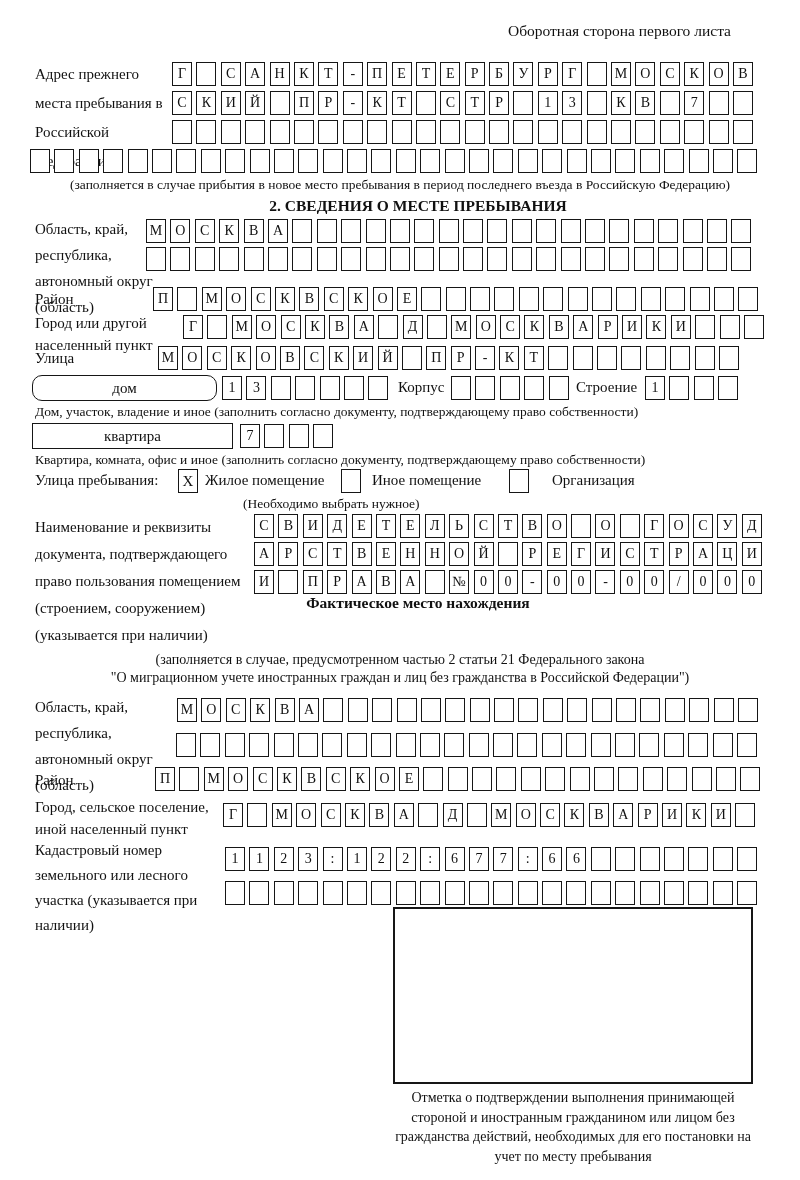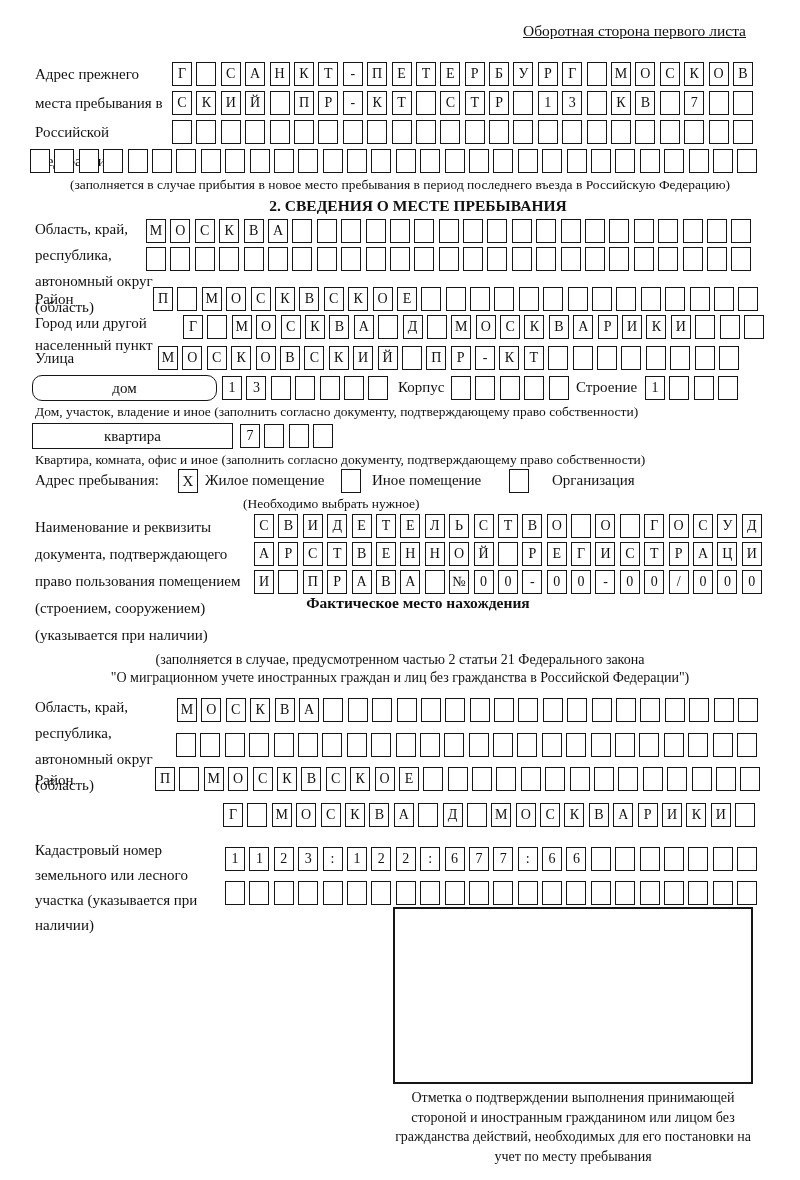--- a/index.html
+++ b/index.html
@@ -32,21 +32,21 @@
     display:flex;align-items:center;justify-content:center;font-size:15px;background:#fff;
   }
   .bigbox{position:absolute;box-sizing:border-box;border:2px solid #161616;background:#fff;}
   .markcap{position:absolute;font-size:14px;line-height:19.5px;text-align:center;}
 </style>
 </head>
 <body>
 
 <div class="page">
 
-  <div class="note" style="top:22px;right:54px;text-decoration:underline;">Оборотная сторона первого листа</div>
+  <div class="note" style="top:22px;right:69px;">Оборотная сторона первого листа</div>
 
   <div class="lbl prev" style="left:35px;top:60px;width:142px;">Адрес прежнего места пребывания в Российской Федерации</div>
   <div class="cellrow" style="left:172px;top:62px;">
       <span class="cell">Г</span>
       <span class="cell"></span>
       <span class="cell">С</span>
       <span class="cell">А</span>
       <span class="cell">Н</span>
       <span class="cell">К</span>
       <span class="cell">Т</span>
@@ -326,21 +326,21 @@
 
   <div class="widebox" style="left:32px;top:423px;width:201px;">квартира</div>
   <div class="cellrow" style="left:240px;top:424px;">
       <span class="cell">7</span>
       <span class="cell"></span>
       <span class="cell"></span>
       <span class="cell"></span>
     </div>
   <div class="cap" style="left:35px;top:452px;">Квартира, комната, офис и иное (заполнить согласно документу, подтверждающему право собственности)</div>
 
-  <div class="inline-lbl" style="left:35px;top:472px;">Адрес пребывания:</div>
+  <div class="inline-lbl" style="left:35px;top:472px;">Улица пребывания:</div>
   <div class="checkbox" style="left:178px;top:469px;">X</div>
   <div class="inline-lbl" style="left:205px;top:472px;">Жилое помещение</div>
   <div class="checkbox" style="left:341px;top:469px;"></div>
   <div class="inline-lbl" style="left:372px;top:472px;">Иное помещение</div>
   <div class="checkbox" style="left:509px;top:469px;"></div>
   <div class="inline-lbl" style="left:552px;top:472px;">Организация</div>
   <div class="cap" style="left:243px;top:496px;">(Необходимо выбрать нужное)</div>
 
   <div class="lbl doc" style="left:35px;top:514px;width:232px;">Наименование и реквизиты документа, подтверждающего право пользования помещением (строением, сооружением) (указывается при наличии)</div>
   <div class="cellrow" style="left:254px;top:514px;">
@@ -493,20 +493,21 @@
       <span class="cell"></span>
       <span class="cell"></span>
       <span class="cell"></span>
       <span class="cell"></span>
       <span class="cell"></span>
       <span class="cell"></span>
       <span class="cell"></span>
       <span class="cell"></span>
     </div>
 
+  <div class="lbl tight" style="left:35px;top:796px;width:195px;">Город, сельское поселение, иной населенный пункт</div>
   <div class="cellrow" style="left:223px;top:803px;">
       <span class="cell">Г</span>
       <span class="cell"></span>
       <span class="cell">М</span>
       <span class="cell">О</span>
       <span class="cell">С</span>
       <span class="cell">К</span>
       <span class="cell">В</span>
       <span class="cell">А</span>
       <span class="cell"></span>

